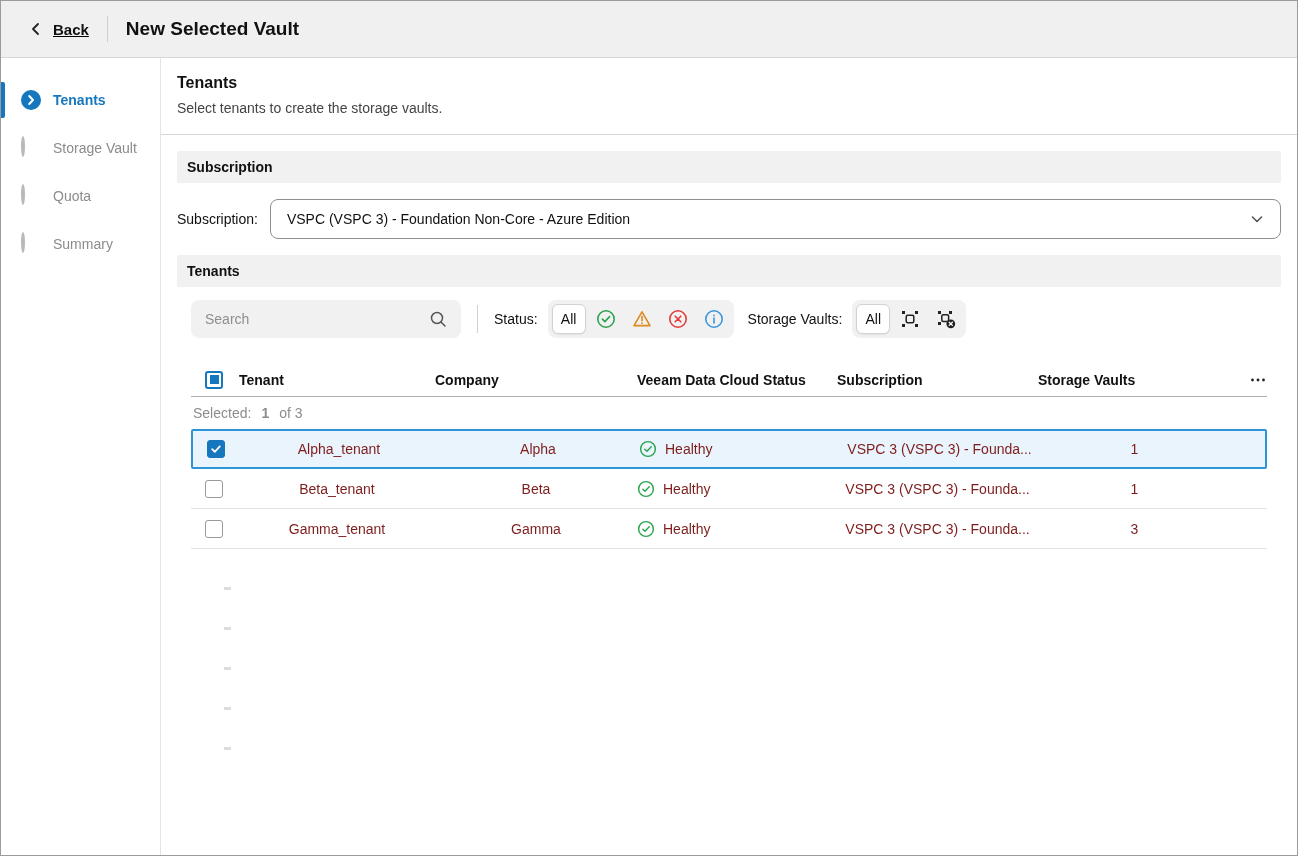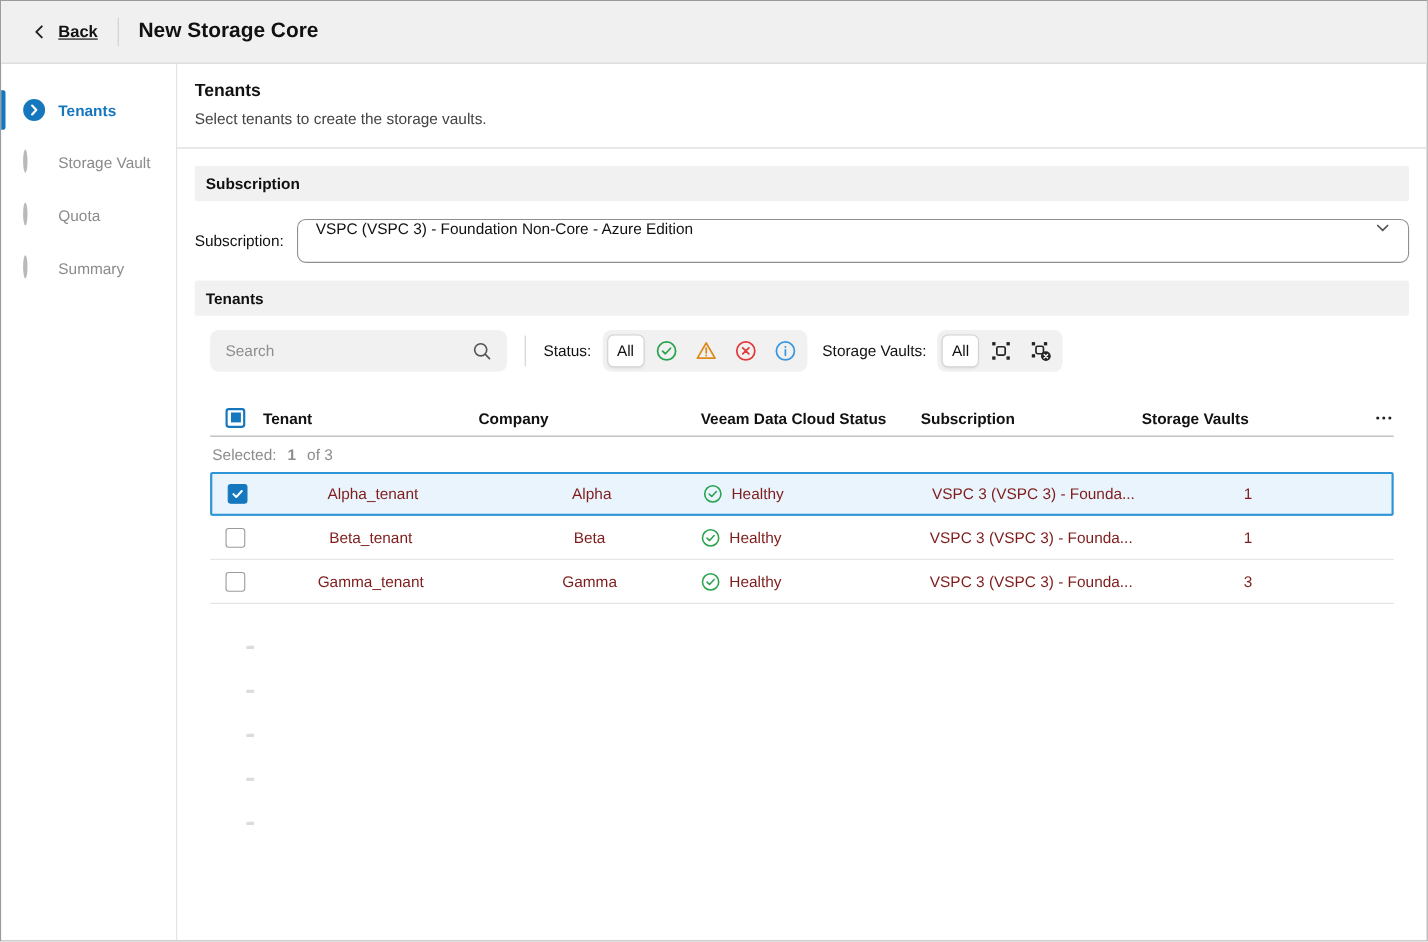--- a/index.html
+++ b/index.html
@@ -26,21 +26,21 @@
 
   .main { flex:1 1 auto; display:flex; flex-direction:column; min-width:0; }
   .step-header { padding:16px 16px 18px 16px; border-bottom:1px solid #d8d8d8; }
   .step-title { font-size:16px; font-weight:700; color:#111; }
   .step-subtitle { font-size:14px; color:#444; margin-top:8px; }
 
   .section-bar { margin:16px 16px 0 16px; background:#f1f1f1; border-radius:2px; padding:8px 10px; font-size:14px; font-weight:700; color:#111; }
 
   .subscription-row { margin:16px 16px 0 16px; display:flex; align-items:center; }
   .subscription-label { font-size:14px; color:#111; margin-right:12px; white-space:nowrap; }
-  .select-box { flex:1; height:40px; border:1px solid #8f8f8f; border-radius:8px; background:#fff; display:flex; align-items:flex-start; padding:0 16px; cursor:pointer; }
+  .select-box { flex:1; height:40px; border:1px solid #8f8f8f; border-radius:8px; background:#fff; display:flex; align-items:center; padding:0 16px; cursor:pointer; }
   .select-box .value { flex:1; font-size:14px; color:#111; }
 
   .table-area { margin:13px 30px 0 30px; }
   .filter-row { display:flex; align-items:center; height:38px; }
   .search-box { width:270px; height:38px; background:#f1f1f1; border-radius:8px; display:flex; align-items:center; padding:0 14px; }
   .search-box input { flex:1; border:none; outline:none; background:transparent; font-size:14px; color:#333; font-family:"Liberation Sans", sans-serif; }
   .search-box input::placeholder { color:#8e8e8e; }
   .v-divider { width:1px; height:28px; background:#d0d0d0; margin:0 16px; }
   .filter-label { font-size:14px; color:#111; margin-right:10px; white-space:nowrap; }
   .btn-group { display:flex; align-items:center; background:#f1f1f1; border-radius:8px; padding:4px; gap:4px; margin-right:14px; }
@@ -86,21 +86,21 @@
 <div class="window">
 
   <div class="top-header">
     <div class="back-btn">
       <svg width="14" height="14" viewBox="0 0 14 14" fill="none">
           <path d="M9 2 L4 7 L9 12" stroke="#222" stroke-width="1.8" stroke-linecap="round" stroke-linejoin="round"></path>
         </svg>
       <span>Back</span>
     </div>
     <div class="hdr-divider"></div>
-    <div class="page-title">New Storage Core</div>
+    <div class="page-title">New Selected Vault</div>
   </div>
 
   <div class="middle">
 
     <div class="sidebar">
       <div class="step active">
         <div class="bar"></div>
         <svg class="step-icon" viewBox="0 0 20 20">
             <circle cx="10" cy="10" r="10" fill="#1577bd"></circle>
             <path d="M8.2 6 L12 10 L8.2 14" stroke="#fff" stroke-width="2" fill="none" stroke-linecap="round" stroke-linejoin="round"></path>

